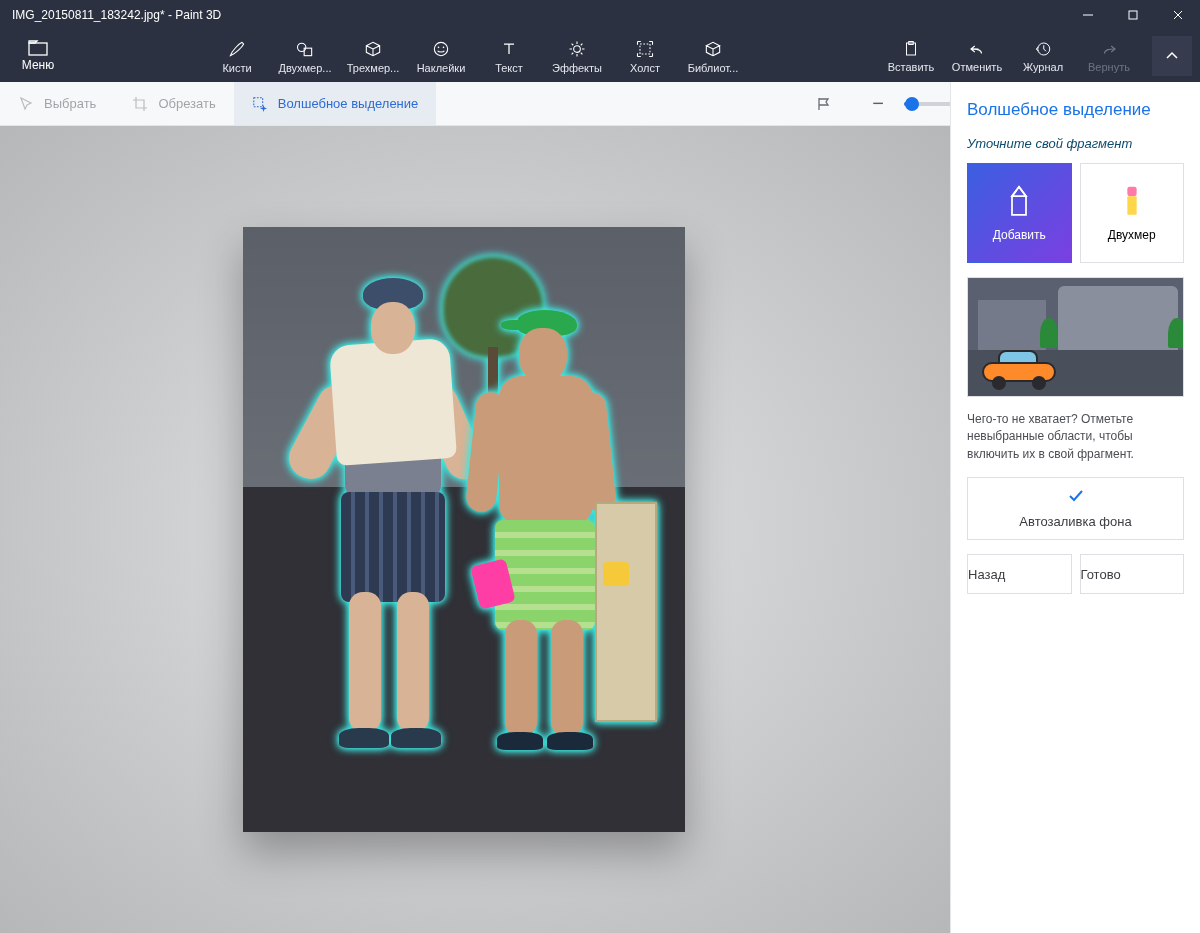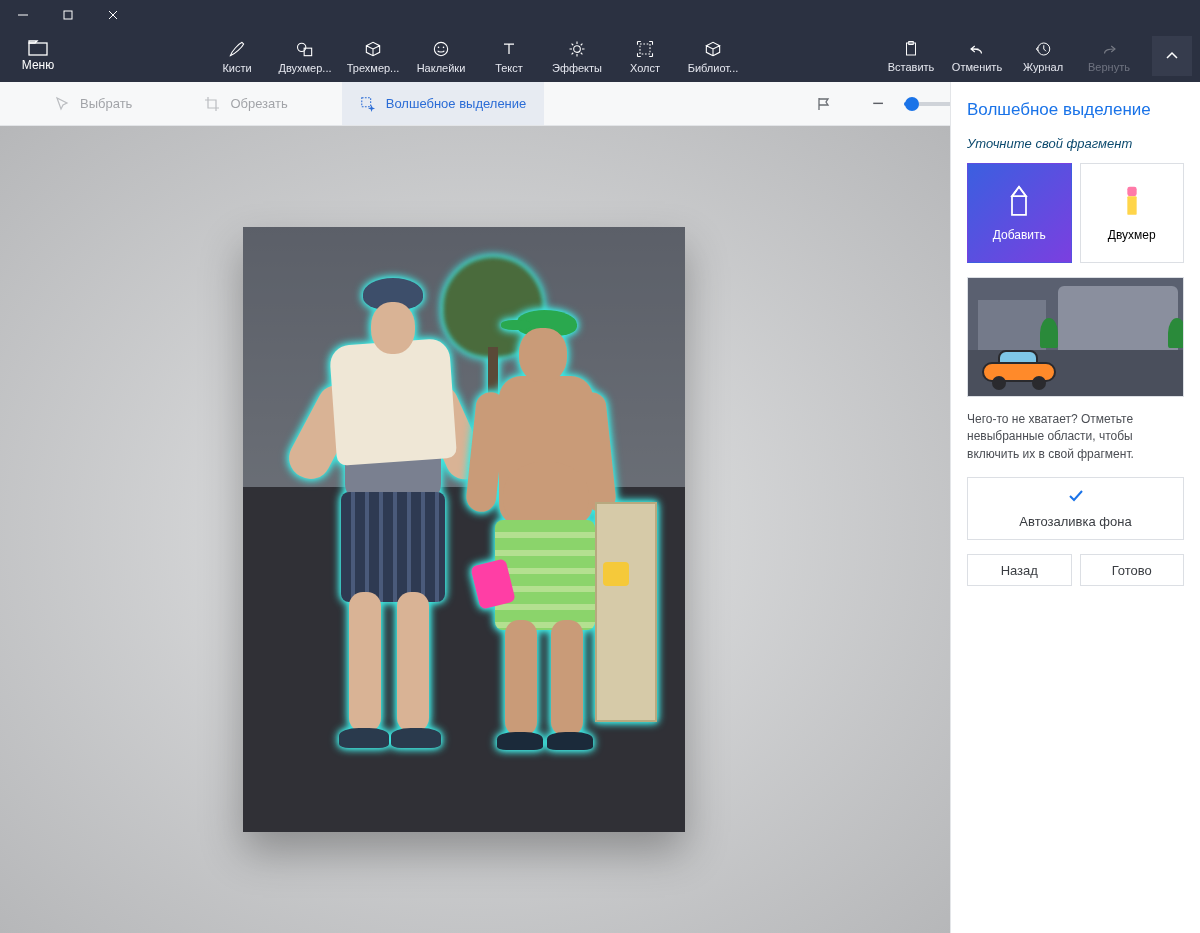--- a/index.html
+++ b/index.html
@@ -16,21 +16,21 @@
 .menu-btn .mbox { display: flex; flex-direction: column; align-items: center; gap: 2px; }
 .tool-strip { flex: 1; display: flex; justify-content: center; gap: 8px; }
 .tool-item { width: 60px; display: flex; flex-direction: column; align-items: center; gap: 3px; font-size: 11px; color: #e5e7ef; }
 .tool-item svg { width: 20px; height: 20px; }
 .right-strip { display: flex; gap: 8px; align-items: center; }
 .right-item { width: 58px; display: flex; flex-direction: column; align-items: center; gap: 3px; font-size: 11px; color: #e5e7ef; }
 .right-item.dim { opacity: .35; }
 .expand-btn { width: 40px; height: 40px; display: flex; align-items: center; justify-content: center; background: #363c4d; margin-left: 6px; }
 
 .subbar { height: 44px; background: #f7f8f9; display: flex; align-items: center; border-bottom: 1px solid #e3e5e8; }
-.sub-btn { height: 100%; display: flex; align-items: center; gap: 10px; padding: 0 18px; font-size: 13px; color: #5c5f66; margin-left: 36px; }
+.sub-btn { height: 100%; display: flex; align-items: center; gap: 10px; padding: 0 18px; font-size: 13px; color: #5c5f66; }
 .sub-btn.disabled { opacity: .55; }
 .sub-btn.active { background: #e7ebf2; color: #2b6cd6; }
 .sub-btn svg { width: 16px; height: 16px; }
 .zoom-group { margin-left: auto; display: flex; align-items: center; gap: 14px; padding-right: 16px; }
 .flag { width: 16px; height: 16px; color: #6a6d73; margin-right: 20px; }
 .zoom-minus, .zoom-plus { font-size: 20px; color: #5c5f66; width: 24px; text-align: center; }
 .slider { position: relative; width: 140px; height: 4px; background: #cfd3d9; border-radius: 2px; }
 .slider .fill { position: absolute; left: 0; top: 0; height: 100%; width: 6%; background: #1a73e8; border-radius: 2px; }
 .slider .thumb { position: absolute; left: 6%; top: 50%; width: 14px; height: 14px; background: #1a73e8; border-radius: 50%; transform: translate(-50%, -50%); }
 .zoom-label { font-size: 14px; color: #5c5f66; width: 42px; text-align: right; }
@@ -90,26 +90,27 @@
 .preview .tree2 { position: absolute; top: 40px; left: 200px; width: 18px; height: 30px; background: #2a8a3a; border-radius: 50% 50% 10% 10%; }
 .preview .car { position: absolute; top: 72px; left: 14px; width: 74px; height: 38px; }
 .preview .car-body { position: absolute; top: 12px; width: 74px; height: 20px; background: #ff8a2a; border-radius: 10px; border: 2px solid #2a2a2e; }
 .preview .car-top { position: absolute; top: 0; left: 16px; width: 40px; height: 18px; background: #7fc6e6; border: 2px solid #2a2a2e; border-radius: 8px 8px 0 0; }
 .preview .wheel { position: absolute; top: 26px; width: 14px; height: 14px; background: #2a2a2e; border-radius: 50%; }
 .preview .w1 { left: 10px; } .preview .w2 { left: 50px; }
 .hint { font-size: 12px; color: #4b4e54; padding: 4px 16px 14px; line-height: 1.45; }
 .check-row { margin: 0 16px 14px; padding: 10px 10px; border: 1px solid #dcdfe4; display: flex; align-items: center; gap: 10px; font-size: 13px; color: #3a3d42; flex-direction: column; }
 .check-row .chk { width: 16px; height: 16px; color: #1a73e8; }
 .btn-row { display: flex; gap: 8px; padding: 0 16px; }
-.act-btn { flex: 1; height: 32px; border: 1px solid #dcdfe4; background: #fff; font-size: 13px; color: #3a3d42; display: flex; align-items: center; justify-content: center; }
+.act-btn { flex: 1; height: 40px; border: 1px solid #dcdfe4; background: #fff; font-size: 13px; color: #3a3d42; display: flex; align-items: center; justify-content: flex-start; }
 </style>
 </head>
 <body>
 
 <div class="titlebar">
+  <div class="title">IMG_20150811_183242.jpg* - Paint 3D</div>
   <div class="win-btns">
     <div class="win-btn">
         <svg viewBox="0 0 10 10">
           <path d="M0 5 H10" stroke="#fff" stroke-width="1"></path>
         </svg>
       </div>
     <div class="win-btn">
         <svg viewBox="0 0 10 10">
           <rect x="1" y="1" width="8" height="8" fill="none" stroke="#fff" stroke-width="1"></rect>
         </svg>

